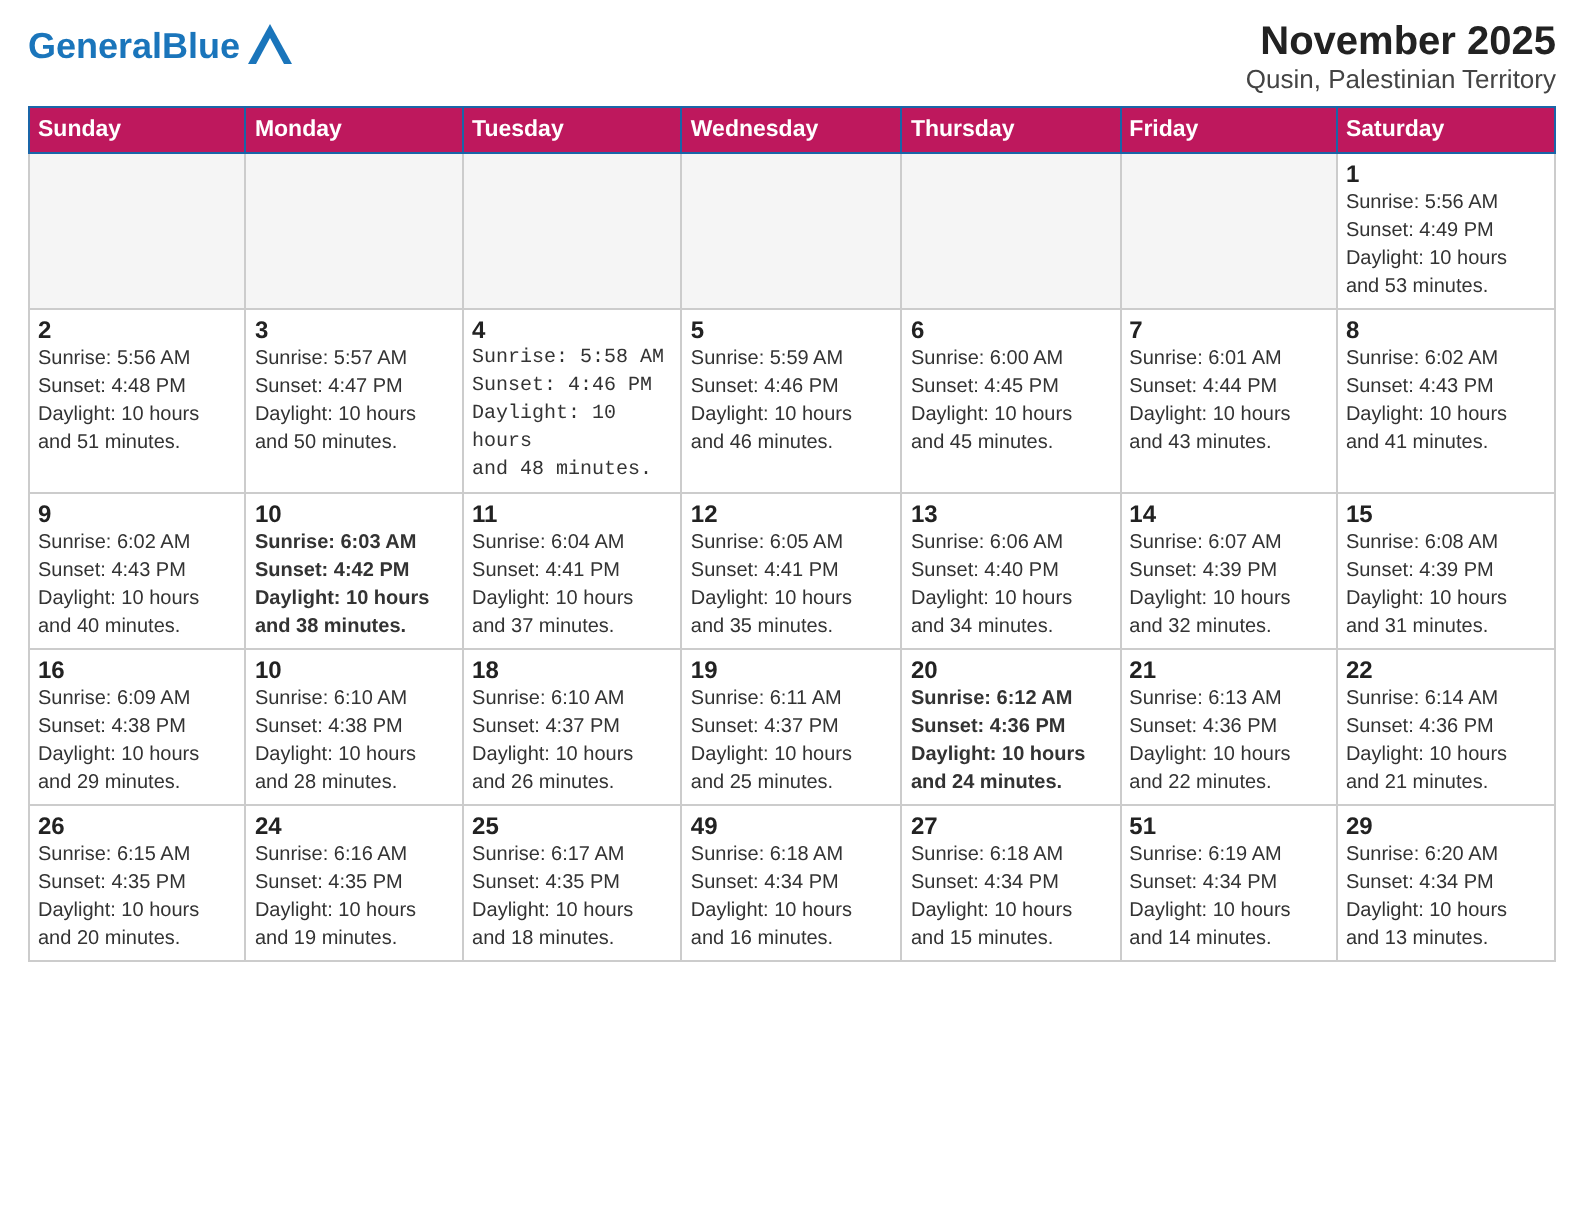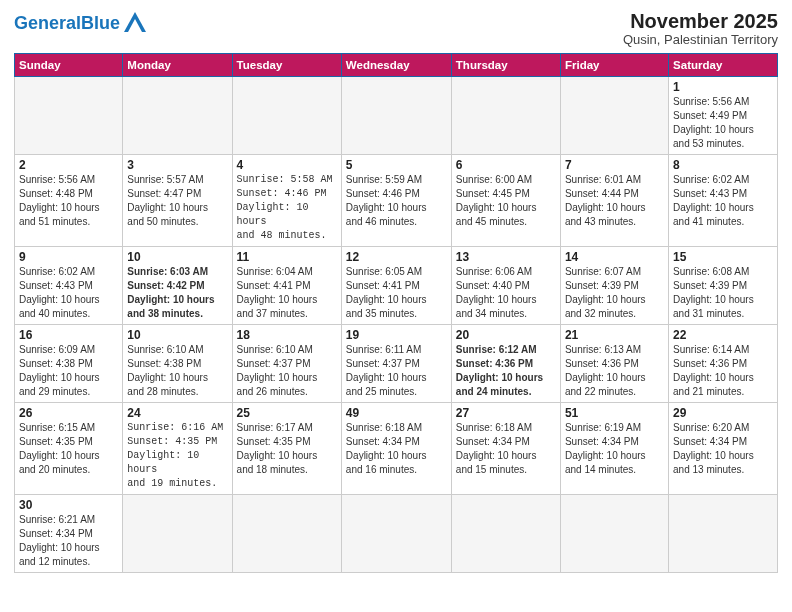--- a/index.html
+++ b/index.html
@@ -228,21 +228,21 @@
           <td><span class="day-number">22</span><span class="day-info" style="white-space: pre-line;">Sunrise: 6:14 AM
 Sunset: 4:36 PM
 Daylight: 10 hours
 and 21 minutes.</span></td>
         </tr>
         <tr>
           <td><span class="day-number">26</span><span class="day-info" style="white-space: pre-line;">Sunrise: 6:15 AM
 Sunset: 4:35 PM
 Daylight: 10 hours
 and 20 minutes.</span></td>
-          <td><span class="day-number">24</span><span class="day-info" style="white-space: pre-line; font-family: Liberation Mono, monospace;">Sunrise: 6:16 AM
+          <td><span class="day-number">24</span><span class="day-info" style="white-space: pre-line;">Sunrise: 6:16 AM
 Sunset: 4:35 PM
 Daylight: 10 hours
 and 19 minutes.</span></td>
           <td><span class="day-number">25</span><span class="day-info" style="white-space: pre-line; margin-top: 20px;">Sunrise: 6:17 AM
 Sunset: 4:35 PM
 Daylight: 10 hours
 and 18 minutes.</span></td>
           <td><span class="day-number">49</span><span class="day-info" style="white-space: pre-line;">Sunrise: 6:18 AM
 Sunset: 4:34 PM
 Daylight: 10 hours
@@ -252,28 +252,16 @@
 Daylight: 10 hours
 and 15 minutes.</span></td>
           <td><span class="day-number">51</span><span class="day-info" style="white-space: pre-line;">Sunrise: 6:19 AM
 Sunset: 4:34 PM
 Daylight: 10 hours
 and 14 minutes.</span></td>
           <td><span class="day-number">29</span><span class="day-info" style="white-space: pre-line;">Sunrise: 6:20 AM
 Sunset: 4:34 PM
 Daylight: 10 hours
 and 13 minutes.</span></td>
-        </tr>
-        <tr class="last-row">
-          <td><span class="day-number">30</span><span class="day-info" style="white-space: pre-line;">Sunrise: 6:21 AM
-Sunset: 4:34 PM
-Daylight: 10 hours
-and 12 minutes.</span></td>
-          <td class="empty"></td>
-          <td class="empty"></td>
-          <td class="empty"></td>
-          <td class="empty"></td>
-          <td class="empty"></td>
-          <td class="empty"></td>
         </tr>
       </tbody>
   </table>
 </div>
 
 </body></html>

